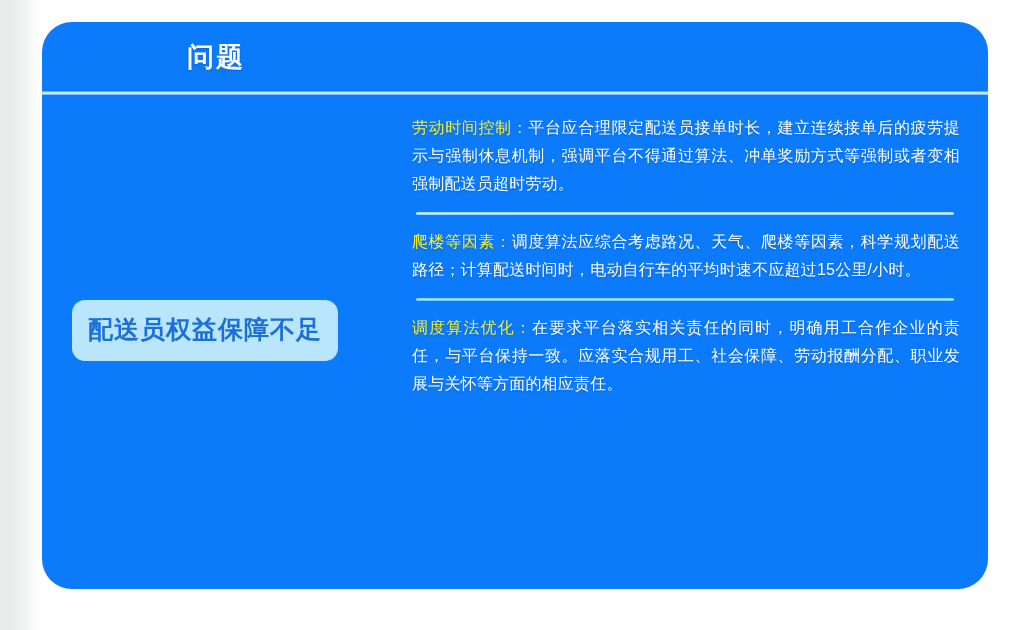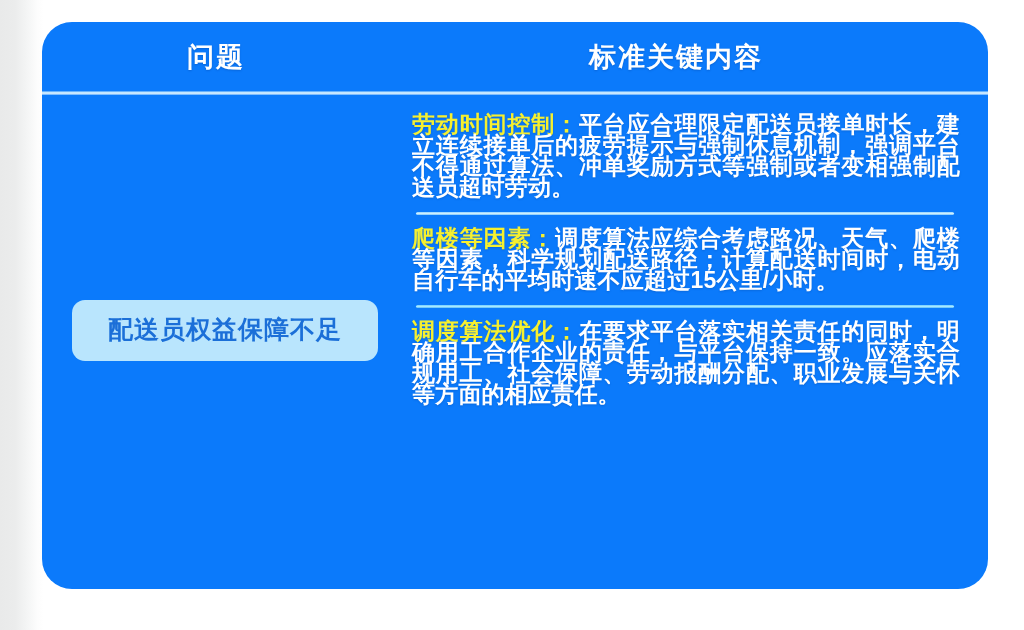--- a/index.html
+++ b/index.html
@@ -99,44 +99,44 @@
   .label-col {
     position: relative;
     width: 348px;
     height: 100%;
     flex: 0 0 348px;
   }
   .issue-chip {
     position: absolute;
     left: 30px;
     top: 208px;
-    width: 306px;
+    width: 266px;
     box-sizing: border-box;
     padding: 17px 10px 19px;
     background: #b9e5fd;
     border-radius: 13px;
     text-align: center;
     color: #1b6fd8;
     font-size: 25px;
     font-weight: bold;
     letter-spacing: 1px;
     line-height: 1;
   }
 
   .content-col {
     flex: 1;
     padding: 22px 28px 0 22px;
     box-sizing: border-box;
   }
 
   .clause {
     color: #ffffff;
-    font-size: 23px;
-    font-weight: bold;
-    line-height: 21px;
+    font-size: 16px;
+    font-weight: normal;
+    line-height: 28px;
     letter-spacing: 0.2px;
     text-align: justify;
     text-justify: inter-character;
     text-shadow: 0 1px 2px rgba(0,40,110,0.22);
   }
   .clause-term {
     color: #f6f02f;
   }
 
   .clause-rule {
@@ -154,21 +154,20 @@
 <body>
 
 <div class="page">
 
   <div class="left-edge-shade"></div>
 
   <div class="card">
 
     <div class="card-header">
       <div class="header-cell header-cell-problem">问题</div>
-      <div class="header-cell header-cell-content">标准关键内容</div>
       <div class="header-rule"></div>
     </div>
 
     <div class="card-body">
 
       <div class="label-col">
         <div class="issue-chip">配送员权益保障不足</div>
       </div>
 
       <div class="content-col">

